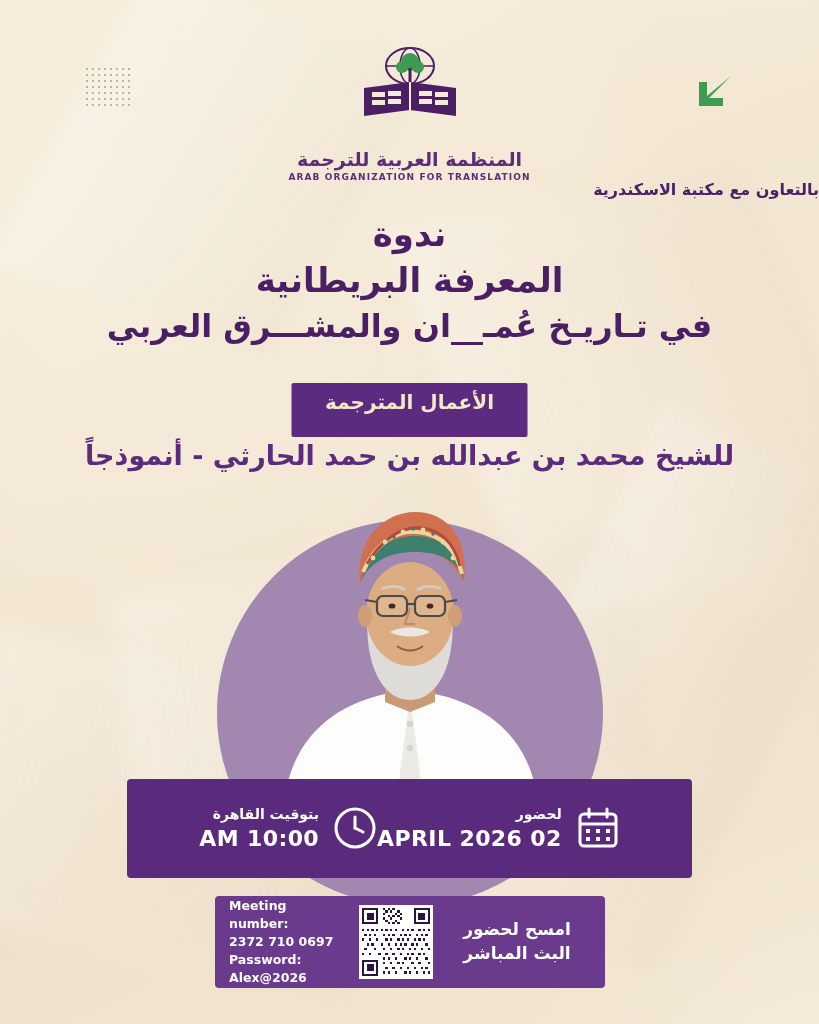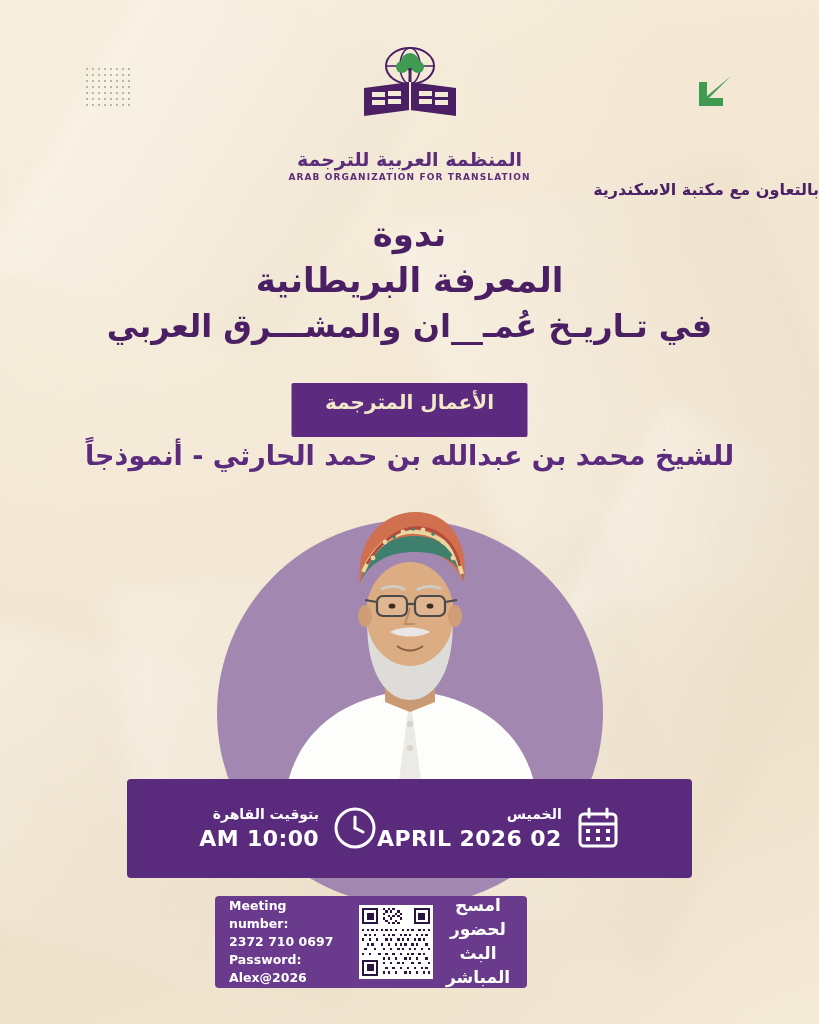--- a/index.html
+++ b/index.html
@@ -113,21 +113,21 @@
   }
   .info-cell { display: flex; align-items: center; gap: 14px; direction: rtl; }
   .info-text { direction: rtl; text-align: right; }
   .info-small { font-size: 14px; font-weight: bold; line-height: 1.2; }
   .info-big { font-size: 22px; font-weight: bold; letter-spacing: .4px; margin-top: 3px; }
   .ico { width: 44px; height: 44px; flex: 0 0 44px; }
 
   
   .qr-bar {
     position: absolute; left: 215px; top: 896px;
-    width: 312px; height: 92px;
+    width: 390px; height: 92px;
     background: #6a3b8c; border-radius: 4px;
     display: flex; align-items: center; padding: 0 14px;
     color: #ffffff;
   }
   .meeting-info {
     font-size: 12.5px; font-weight: bold; line-height: 1.45;
     width: 120px;
   }
   .qr {
     width: 74px; height: 74px; background: #ffffff;
@@ -285,21 +285,21 @@
         <g fill="#ffffff">
           <rect x="10" y="23" width="4" height="4"></rect>
             <rect x="20" y="23" width="4" height="4"></rect>
             <rect x="30" y="23" width="4" height="4"></rect>
           <rect x="10" y="31" width="4" height="4"></rect>
             <rect x="20" y="31" width="4" height="4"></rect>
             <rect x="30" y="31" width="4" height="4"></rect>
         </g>
       </svg>
       <div class="info-text">
-        <div class="info-small">الخميس</div>
+        <div class="info-small">لحضور</div>
         <div class="info-big">02 APRIL 2026</div>
       </div>
     </div>
 
   </div>
 
   <div class="qr-bar">
     <div class="meeting-info">
       <div>Meeting number:</div>
       <div>2372 710 0697</div>

